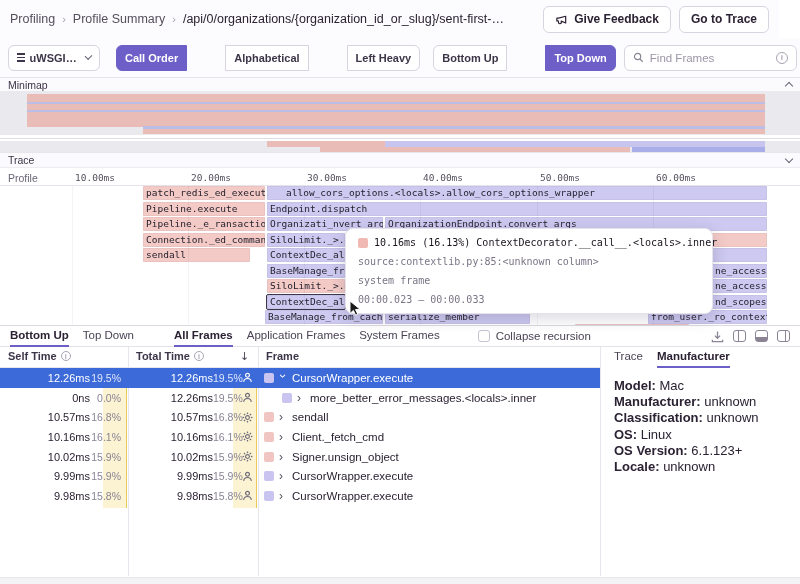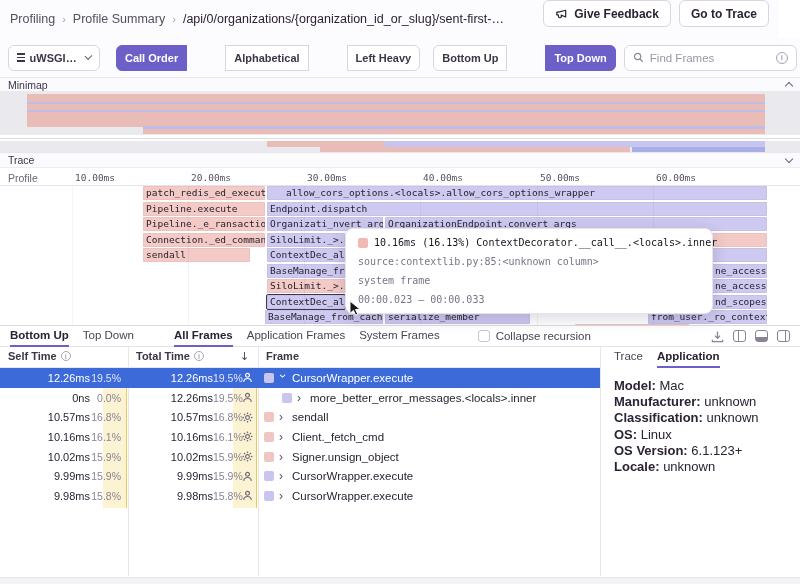--- a/index.html
+++ b/index.html
@@ -1,20 +1,20 @@
 <!DOCTYPE html>
 <html><head>
 <meta charset="utf-8">
 <style>
   * { box-sizing: border-box; margin: 0; padding: 0; }
   html,body { width:800px; height:584px; }
   body { font-family:"Liberation Sans",sans-serif; background:#fff; color:#2b2233; position:relative; overflow:hidden; }
 
   
-  #topbar { position:absolute; left:0; top:0; width:779px; height:38px; background:#fcfbfd; display:flex; padding:0 10px;gap:10px; }
+  #topbar { position:absolute; left:0; top:0; width:779px; height:38px; background:#fcfbfd; display:flex; align-items:center; padding:0 10px;gap:10px; }
   #breadcrumb { display:flex; align-items:center; gap:7px; font-size:12.5px; color:#564f5e; white-space:nowrap; }
   #breadcrumb .sep { color:#a59fae; font-size:11px; }
   #breadcrumb .crumb-last { color:#2b2233; }
   #topbar .btns { margin-left:auto; display:flex; gap:8px; }
   .btn { display:inline-flex; align-items:center; gap:6px; height:27px; padding:0 11px; background:#fff; border:1px solid #d9d4e0; border-radius:6px; font-size:12px; font-weight:700; color:#2b2233; cursor:pointer; }
 
   
   #toolbar { position:absolute; left:0; top:38px; width:800px; height:40px; background:#fcfbfd; border-bottom:1px solid #e8e5ec; display:flex; align-items:center; padding:0 8px; }
   .tb-btn { display:inline-flex; align-items:center; gap:5px; height:26px; padding:0 8px; background:#fff; border:1px solid #d9d4e0; font-size:11px; font-weight:700; color:#3d3548; cursor:pointer; white-space:nowrap; }
   .rounded { border-radius:6px; }
@@ -449,21 +449,21 @@
           <span class="fr-swatch purple"></span>
           <span class="fr-chev">›</span>
           <span>CursorWrapper.execute</span>
         </span>
       </div>
     </div>
 
   <div id="details">
     <div id="details-tabs">
         <span class="ptab">Trace</span>
-        <span class="ptab active">Application</span>
+        <span class="ptab active">Manufacturer</span>
       </div>
     <div id="detail-fields">
         <div class="field"><b>Model: </b>Mac</div>
         <div class="field"><b>Manufacturer: </b>unknown</div>
         <div class="field"><b>Classification: </b>unknown</div>
         <div class="field"><b>OS: </b>Linux</div>
         <div class="field"><b>OS Version: </b>6.1.123+</div>
         <div class="field"><b>Locale: </b>unknown</div>
       </div>
   </div>

